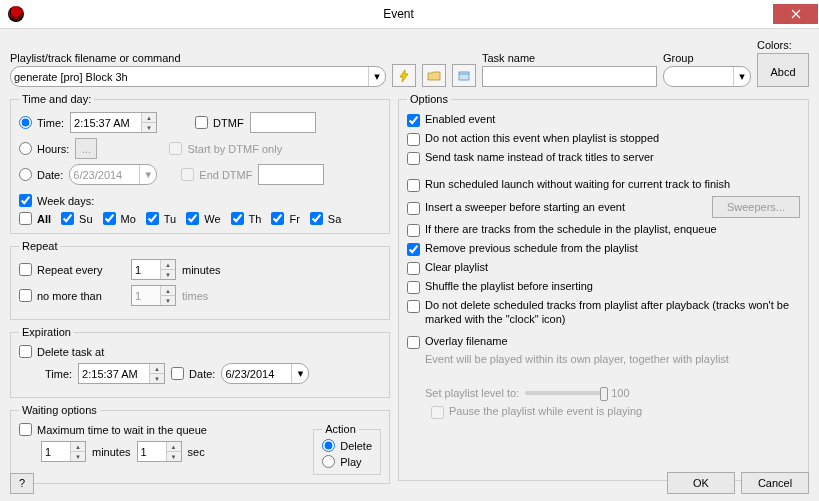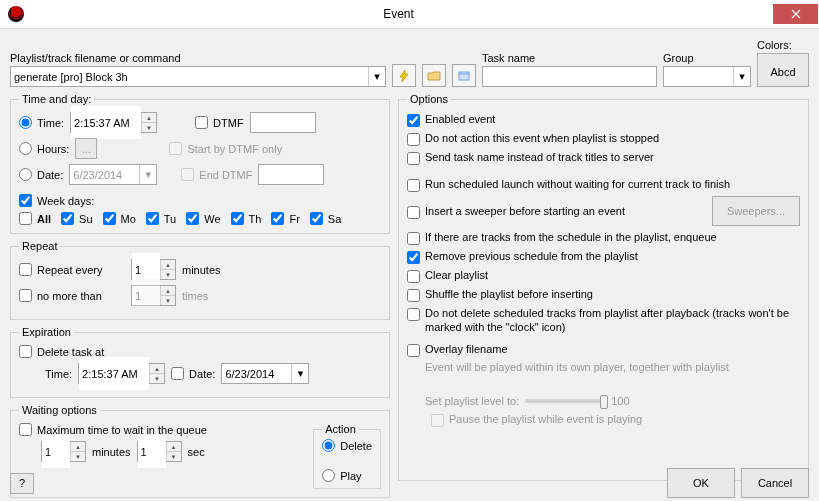--- a/index.html
+++ b/index.html
@@ -5,38 +5,38 @@
 * { box-sizing: border-box; margin: 0; padding: 0; }
 body { font-family: "Segoe UI", Tahoma, sans-serif; font-size: 11px; background: #f0f0f0; width: 819px; height: 501px; overflow: hidden; position: relative; }
 .titlebar { height: 29px; background: #fff; display: flex; align-items: center; border-bottom: 1px solid #d8d8d8; }
 .titlebar .app-icon { width: 16px; height: 16px; margin-left: 8px; background: radial-gradient(circle at 50% 35%, #c00 40%, #000 42%, #c00 55%, #000 60%); border-radius: 50%; }
 .titlebar .title { flex: 1; text-align: center; font-size: 12px; color: #000; }
 .titlebar .close { width: 45px; height: 20px; background: #c75050; color: #fff; display: flex; align-items: center; justify-content: center; margin-right: 1px; font-size: 12px; }
 .content { padding: 10px 10px 6px 10px; }
 .toprow { display: flex; gap: 6px; align-items: flex-end; margin-bottom: 6px; justify-content: flex-end; }
 label.toplabel { display: block; font-size: 11px; margin-bottom: 2px; }
 select, input[type=text], .combo { border: 1px solid #a6a6a6; background: #fff; height: 21px; font-size: 11px; padding: 0 3px; font-family: inherit; }
-.combo { display: flex; align-items: center; justify-content: space-between; padding-right: 0; }
+.combo { display: flex; align-items: center; justify-content: space-between; padding-right: 0; border-radius: 10px; }
 .combo .arrow { width: 17px; height: 19px; border-left: 1px solid #ccc; display: flex; align-items: center; justify-content: center; }
 .iconbtn { width: 24px; height: 23px; border: 1px solid #a6a6a6; background: #f5f5f5; display: flex; align-items: center; justify-content: center; }
 fieldset { border: 1px solid #d0d0d0; padding: 7px 8px 8px 8px; margin-bottom: 6px; position: relative; }
 legend { font-size: 11px; padding: 0 3px; background: #f0f0f0; }
 .cols { display: flex; gap: 8px; }
 .left { width: 380px; flex-shrink: 0; }
 .right { flex: 1; }
 .row { display: flex; align-items: center; gap: 6px; margin-bottom: 5px; min-height: 21px; }
 input[type=radio], input[type=checkbox] { width: 13px; height: 13px; margin: 0; }
 .radio-label, .chk-label { display: flex; align-items: center; gap: 5px; }
 .spinner { display: flex; align-items: center; border: 1px solid #a6a6a6; background: #fff; height: 21px; }
-.spinner input { border: none; height: 33px; width: 70px; padding: 0 3px; font-size: 11px; font-family: inherit; outline: none; }
+.spinner input { border: none; height: 19px; width: 70px; padding: 0 3px; font-size: 11px; font-family: inherit; outline: none; }
 .spinner.small input { width: 28px; }
 .spin-btns { display: flex; flex-direction: column; width: 15px; height: 19px; border-left: 1px solid #ccc; }
 .spin-btns span { flex: 1; display: flex; align-items: center; justify-content: center; font-size: 6px; color: #555; background: #f0f0f0; }
 .spin-btns span:first-child { border-bottom: 1px solid #ccc; }
-.btn { border: 1px solid #acacac; background: #e9e9e9; height: 30px; padding: 0 14px; font-size: 11px; font-family: inherit; }
+.btn { border: 1px solid #acacac; background: #e9e9e9; height: 22px; padding: 0 14px; font-size: 11px; font-family: inherit; }
 .btn.small { height: 21px; padding: 0 4px; min-width: 22px; }
 .disabled { color: #999; }
 .weekdays { display: flex; gap: 10px; align-items: center; }
 .bottom-bar { position: absolute; bottom: 0; left: 0; right: 0; height: 36px; display: flex; align-items: center; padding: 0 10px; gap: 6px; }
 .bottom-bar .spacer { flex: 1; }
 .btn.wide { min-width: 68px; }
 .overlay-sub { margin-left: 18px; color: #999; font-size: 11px; }
 .slider-track { width: 80px; height: 4px; background: #d0d0d0; border-radius: 2px; position: relative; margin: 0 6px; }
 .slider-thumb { position: absolute; right: -3px; top: -4px; width: 8px; height: 14px; background: #f0f0f0; border: 1px solid #999; border-radius: 2px; }
 svg { display: block; }
@@ -271,21 +271,21 @@
                   <div class="spin-btns">
                     <span>▲</span>
                     <span>▼</span>
                   </div>
                 </div>
               <span>sec</span>
             </div>
           </div>
           <fieldset style="padding:4px 8px 6px 8px;margin:0">
             <legend>Action</legend>
-            <label class="radio-label" style="margin-bottom:17px">
+            <label class="radio-label" style="margin-bottom:3px">
                 <input type="radio" checked="" style="">
                 <span>Delete</span>
               </label>
             <label class="radio-label">
                 <input type="radio" style="">
                 <span>Play</span>
               </label>
           </fieldset>
         </div>
       </fieldset>

